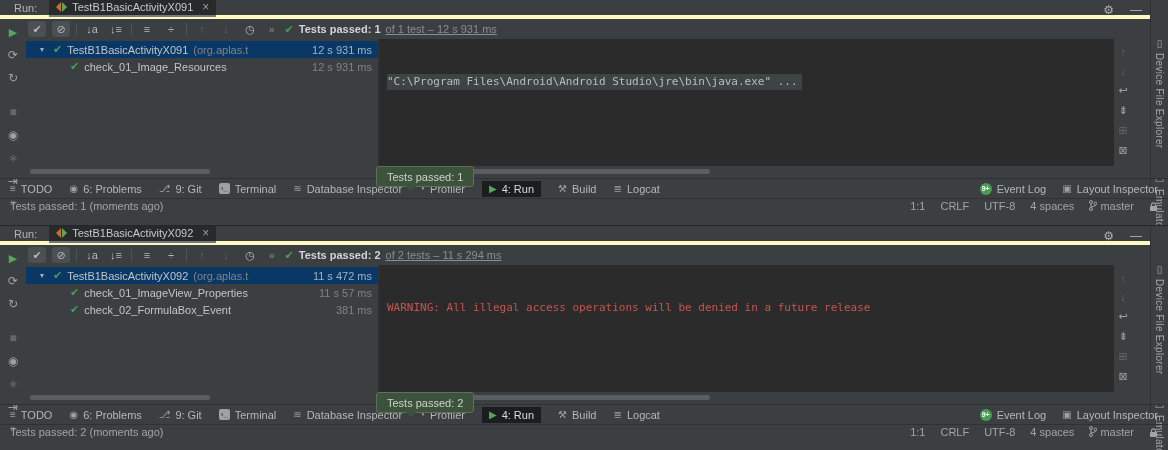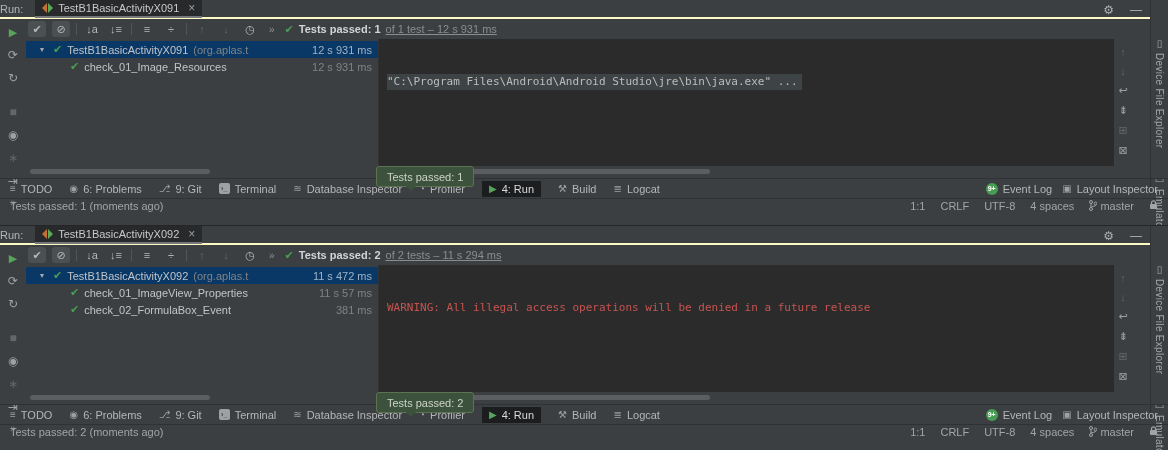--- a/index.html
+++ b/index.html
@@ -2,21 +2,21 @@
 <html><head>
 <meta charset="utf-8">
 <style>
   * { margin:0; padding:0; box-sizing:border-box; }
   html,body { width:1168px; height:450px; overflow:hidden; background:#2b2b2b;
               font-family:"Liberation Sans","DejaVu Sans",sans-serif; font-size:11px; }
   .window { position:relative; width:1168px; height:225px; background:#3c3f41; color:#bbbdbf; overflow:hidden; }
   .window + .window { border-top:1px solid #242627; }
 
   
-  .hdr { height:19px; display:flex; align-items:center; padding-left:0; border-bottom:2px solid #fef9c3; position:relative; z-index:2;}
+  .hdr { height:19px; display:flex; align-items:center; padding-left:14px; border-bottom:4px solid #fef9c3; position:relative; z-index:2;}
   .hdr-run { color:#b2b4b6; margin-right:12px; }
   .tab { height:19px; display:flex; align-items:center; gap:5px; padding:0 7px; background:#27292a; border-bottom:2px solid #75797d; }
   .tab-title { color:#c7c9cb; }
   .tab-close { color:#9a9ea1; font-size:12px; margin-left:4px; cursor:default; }
   .cfg-icon { position:relative; width:11px; height:10px; display:inline-block; }
   .cfg-icon i { position:absolute; top:0; width:0; height:0; border-top:5px solid transparent; border-bottom:5px solid transparent; }
   .cfg-icon .l { left:0; border-right:5px solid #c96f34; }
   .cfg-icon .r { right:0; border-left:5px solid #5caa58; }
   .hdr-ctrls { position:absolute; right:26px; top:0; height:19px; display:flex; gap:16px; align-items:center; color:#aeb0b2; font-size:12px; }
 
@@ -74,29 +74,29 @@
   .sbar { position:absolute; top:3px; height:5px; background:#5a5e60; border-radius:3px; }
   .sbar.t { left:4px; width:180px; }
   .sbar.c { left:354px; width:330px; }
 
   
   .twb { height:20px; border-top:1px solid #2f3234; display:flex; align-items:center; gap:17px; padding:0 10px; white-space:nowrap; position:relative; z-index:4; }
   .twi { display:flex; align-items:center; gap:5px; color:#b4b6b8; }
   .twi .ic { color:#9da1a4; font-size:10px; }
   .twi.active { background:#1b1d1e; color:#d8dadc; padding:2px 7px; }
   .twi.active .ic { color:#57a45a; }
-  .twb-right { margin-left:auto; display:flex; gap:10px; align-items:flex-end; }
+  .twb-right { margin-left:auto; display:flex; gap:16px; align-items:flex-end; }
   .evdot { width:12px; height:12px; border-radius:50%; background:#499c54; color:#fff; font-size:7px; font-weight:bold;
            display:flex; align-items:center; justify-content:center; }
   .term-ic { width:11px; height:11px; background:#9da1a4; border-radius:2px; color:#3c3f41; font-size:7px; font-weight:bold;
              display:flex; align-items:center; justify-content:center; }
 
   
   .sb { height:14px; border-top:1px solid #2f3234; display:flex; align-items:center; padding:0 10px; color:#a2a5a7; position:relative; z-index:4;}
-  .sb-right { margin-left:auto; display:flex; gap:15px; align-items:flex-start; }
+  .sb-right { margin-left:auto; display:flex; gap:15px; align-items:flex-end; }
   .branch { display:flex; align-items:center; gap:3px; }
 
   
   .balloon { position:absolute; left:376px; top:166px; height:21px; line-height:20px; padding:0 10px; background:#3c523d;
              border:1px solid #5b7350; border-radius:3px; color:#ccd4c8; z-index:6; white-space:nowrap; }
   .balloon::after { content:""; position:absolute; left:29px; top:100%; border:5px solid transparent; border-top-color:#3c523d; }
   svg { display:block; }
 </style>
 </head>
 <body>

